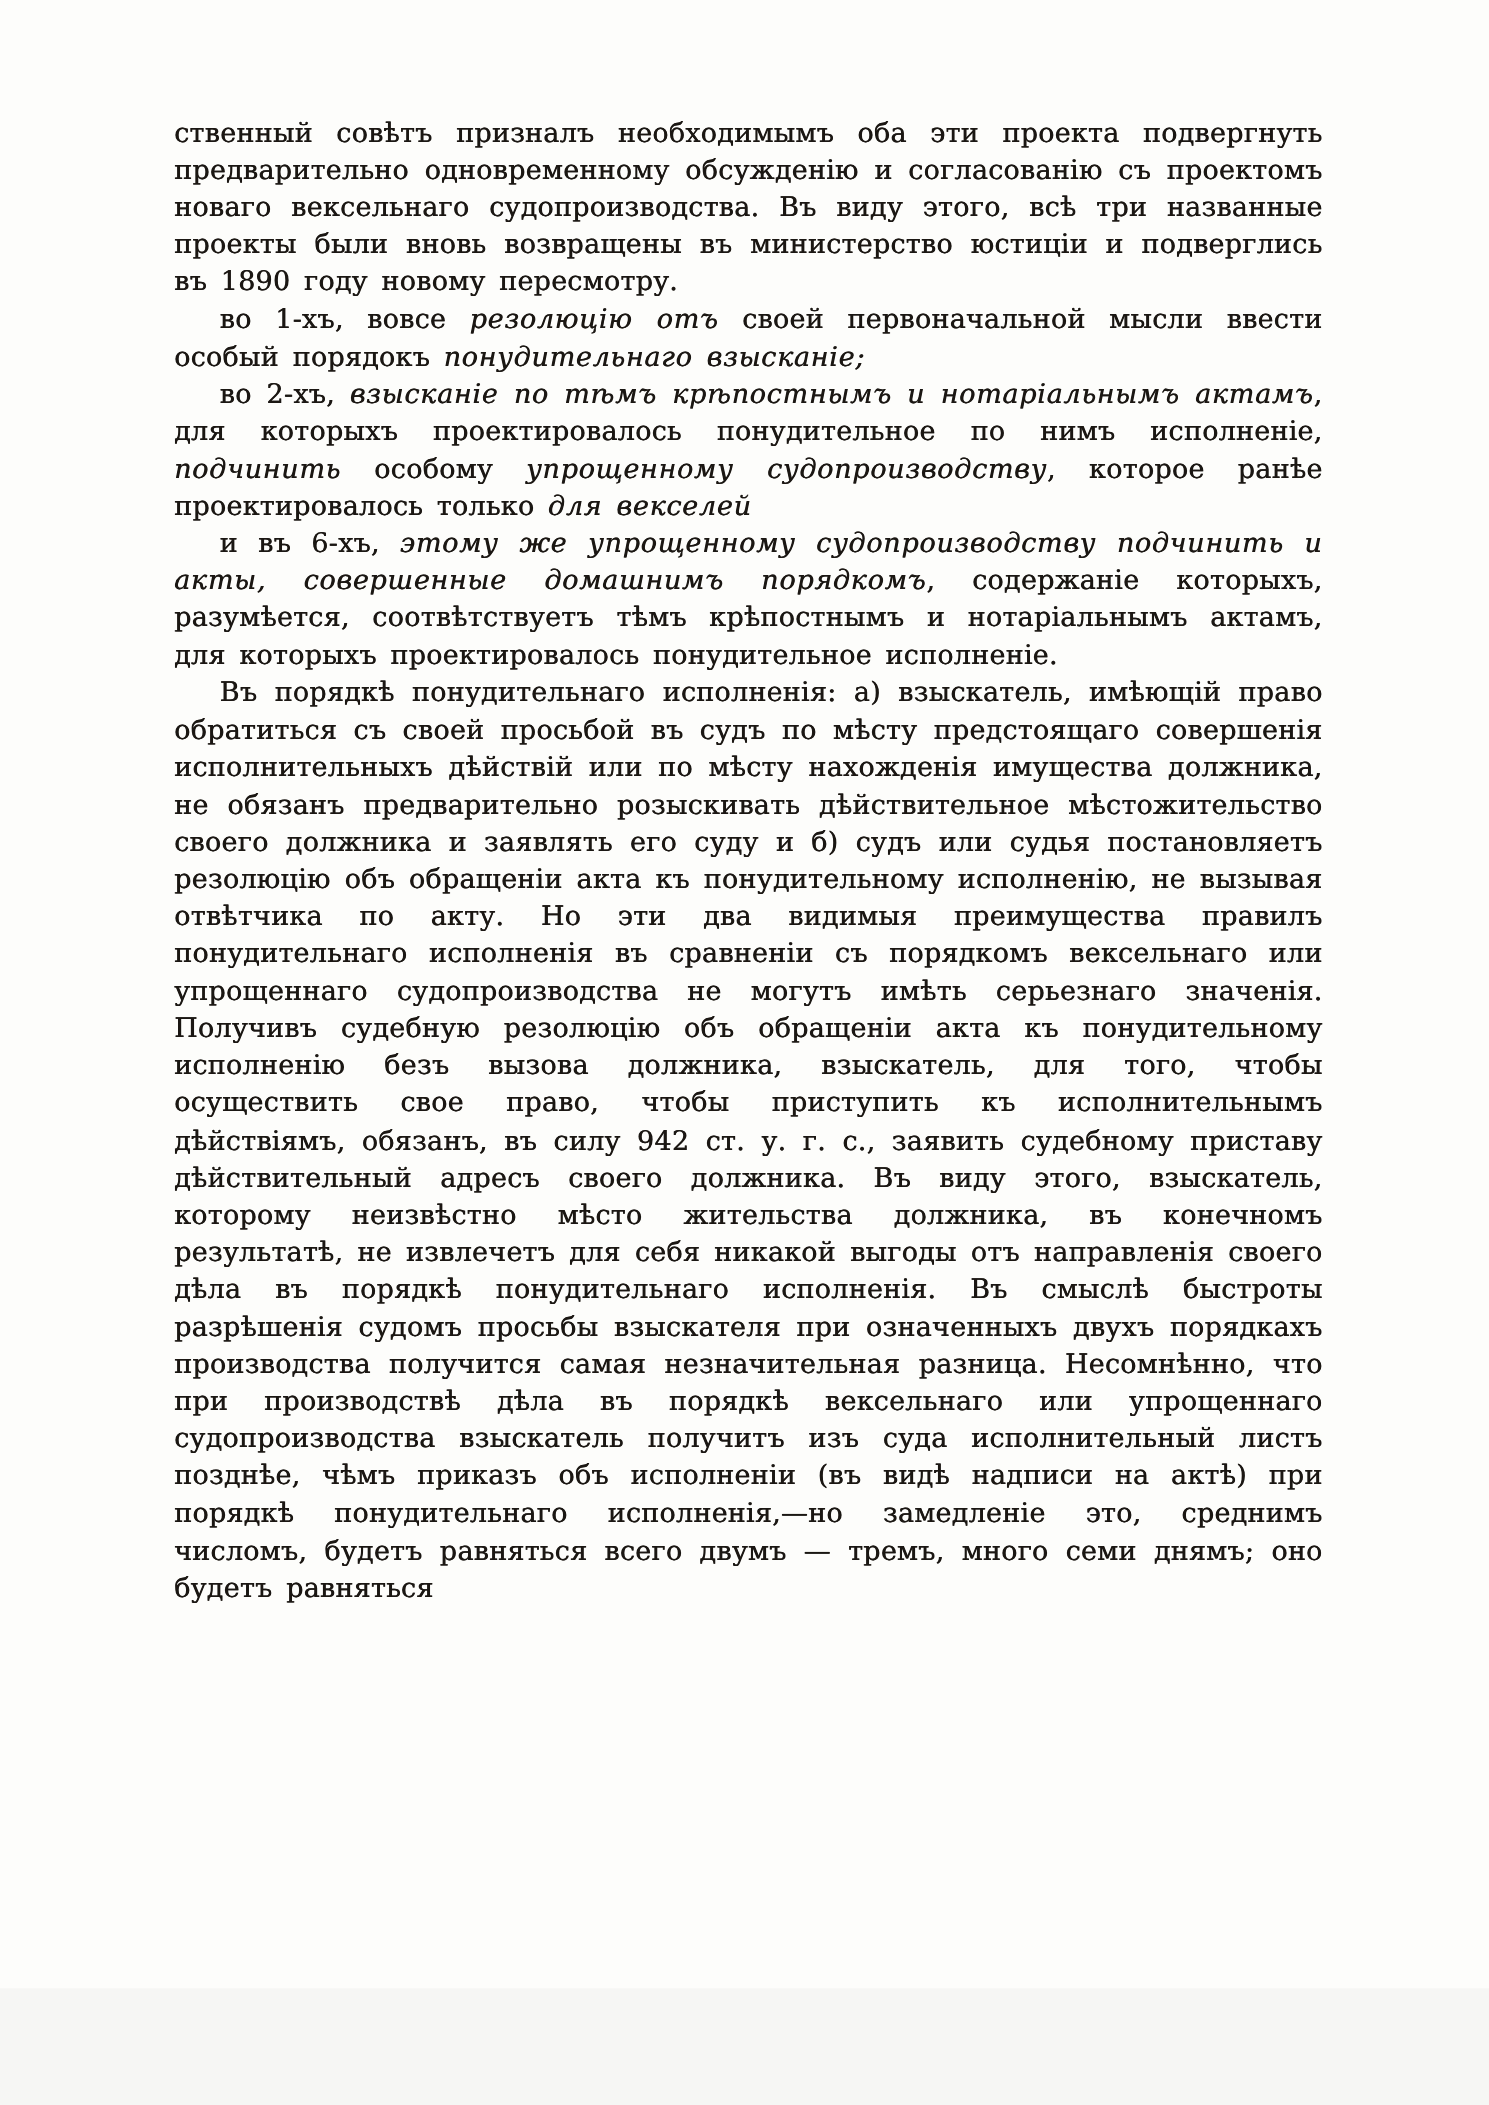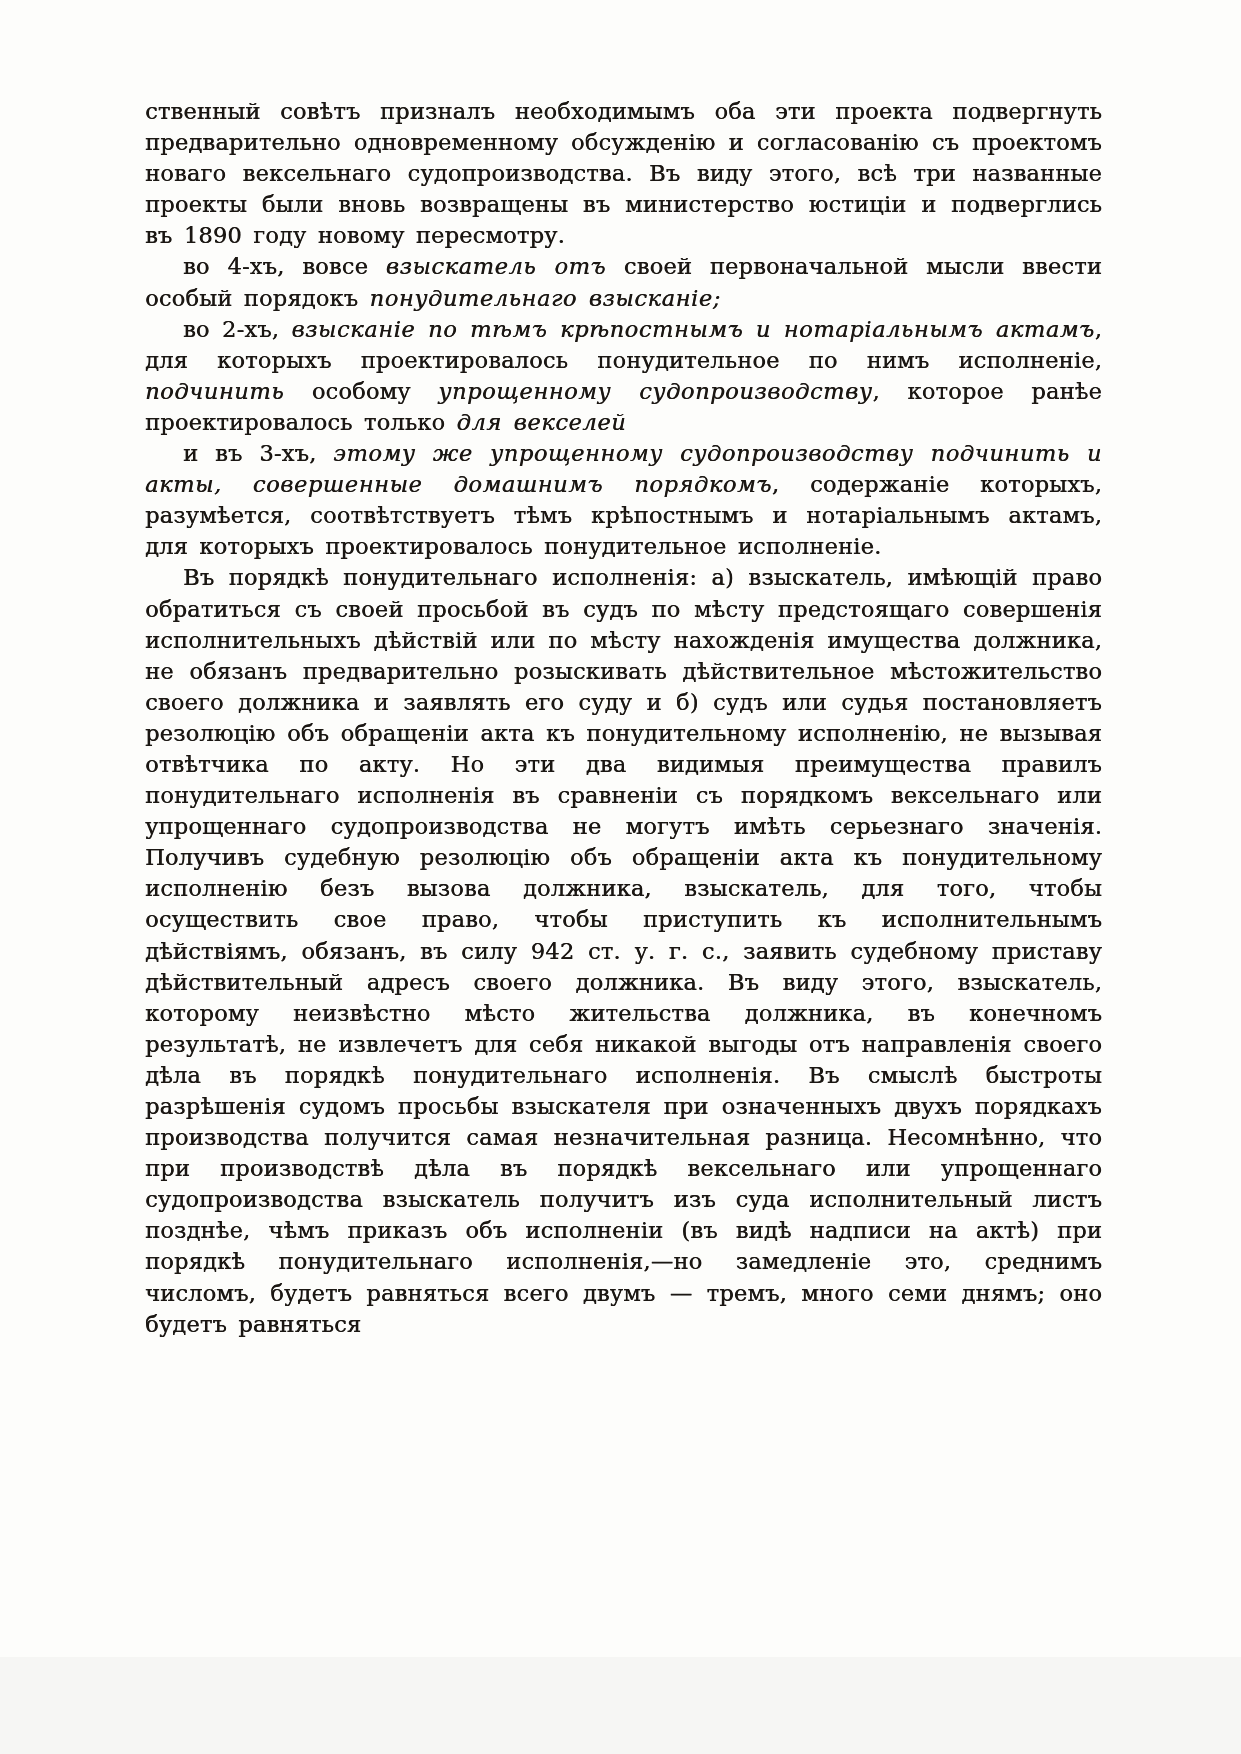--- a/index.html
+++ b/index.html
@@ -45,18 +45,18 @@
     font-style: italic;
     letter-spacing: 0.6px;
   }
 </style>
 </head>
 <body>
 
 <div class="scan-page">
   <div class="text-block">
       <p><span>ственный совѣтъ призналъ необходимымъ оба эти проекта подвергнуть предварительно одновременному обсужденію и согласованію съ проектомъ новаго вексельнаго судопроизводства. Въ виду этого, всѣ три названные проекты были вновь возвращены въ министерство юстиціи и подверглись въ 1890 году новому пересмотру.</span></p>
-      <p class="indent"><span>во 4-хъ, вовсе </span><span class="italic">взыскатель отъ</span><span> своей первоначальной мысли ввести особый порядокъ </span><span class="italic">понудительнаго взысканіе;</span></p>
+      <p class="indent"><span>во 1-хъ, вовсе </span><span class="italic">резолюцію отъ</span><span> своей первоначальной мысли ввести особый порядокъ </span><span class="italic">понудительнаго взысканіе;</span></p>
       <p class="indent"><span>во 2-хъ, </span><span class="italic">взысканіе по тѣмъ крѣпостнымъ и нотаріальнымъ актамъ</span><span>, для которыхъ проектировалось понудительное по нимъ исполненіе, </span><span class="italic">подчинить</span><span> особому </span><span class="italic">упрощенному судопроизводству</span><span>, которое ранѣе проектировалось только </span><span class="italic">для векселей</span></p>
-      <p class="indent"><span>и въ 3-хъ, </span><span class="italic">этому же упрощенному судопроизводству подчинить и акты, совершенные домашнимъ порядкомъ</span><span>, содержаніе которыхъ, разумѣется, соотвѣтствуетъ тѣмъ крѣпостнымъ и нотаріальнымъ актамъ, для которыхъ проектировалось понудительное исполненіе.</span></p>
+      <p class="indent"><span>и въ 6-хъ, </span><span class="italic">этому же упрощенному судопроизводству подчинить и акты, совершенные домашнимъ порядкомъ</span><span>, содержаніе которыхъ, разумѣется, соотвѣтствуетъ тѣмъ крѣпостнымъ и нотаріальнымъ актамъ, для которыхъ проектировалось понудительное исполненіе.</span></p>
       <p class="indent"><span>Въ порядкѣ понудительнаго исполненія: а) взыскатель, имѣющій право обратиться съ своей просьбой въ судъ по мѣсту предстоящаго совершенія исполнительныхъ дѣйствій или по мѣсту нахожденія имущества должника, не обязанъ предварительно розыскивать дѣйствительное мѣстожительство своего должника и заявлять его суду и б) судъ или судья постановляетъ резолюцію объ обращеніи акта къ понудительному исполненію, не вызывая отвѣтчика по акту. Но эти два видимыя преимущества правилъ понудительнаго исполненія въ сравненіи съ порядкомъ вексельнаго или упрощеннаго судопроизводства не могутъ имѣть серьезнаго значенія. Получивъ судебную резолюцію объ обращеніи акта къ понудительному исполненію безъ вызова должника, взыскатель, для того, чтобы осуществить свое право, чтобы приступить къ исполнительнымъ дѣйствіямъ, обязанъ, въ силу 942 ст. у. г. с., заявить судебному приставу дѣйствительный адресъ своего должника. Въ виду этого, взыскатель, которому неизвѣстно мѣсто жительства должника, въ конечномъ результатѣ, не извлечетъ для себя никакой выгоды отъ направленія своего дѣла въ порядкѣ понудительнаго исполненія. Въ смыслѣ быстроты разрѣшенія судомъ просьбы взыскателя при означенныхъ двухъ порядкахъ производства получится самая незначительная разница. Несомнѣнно, что при производствѣ дѣла въ порядкѣ вексельнаго или упрощеннаго судопроизводства взыскатель получитъ изъ суда исполнительный листъ позднѣе, чѣмъ приказъ объ исполненіи (въ видѣ надписи на актѣ) при порядкѣ понудительнаго исполненія,—но замедленіе это, среднимъ числомъ, будетъ равняться всего двумъ — тремъ, много семи днямъ; оно будетъ равняться</span></p>
     </div>
 </div>
 
 </body></html>

